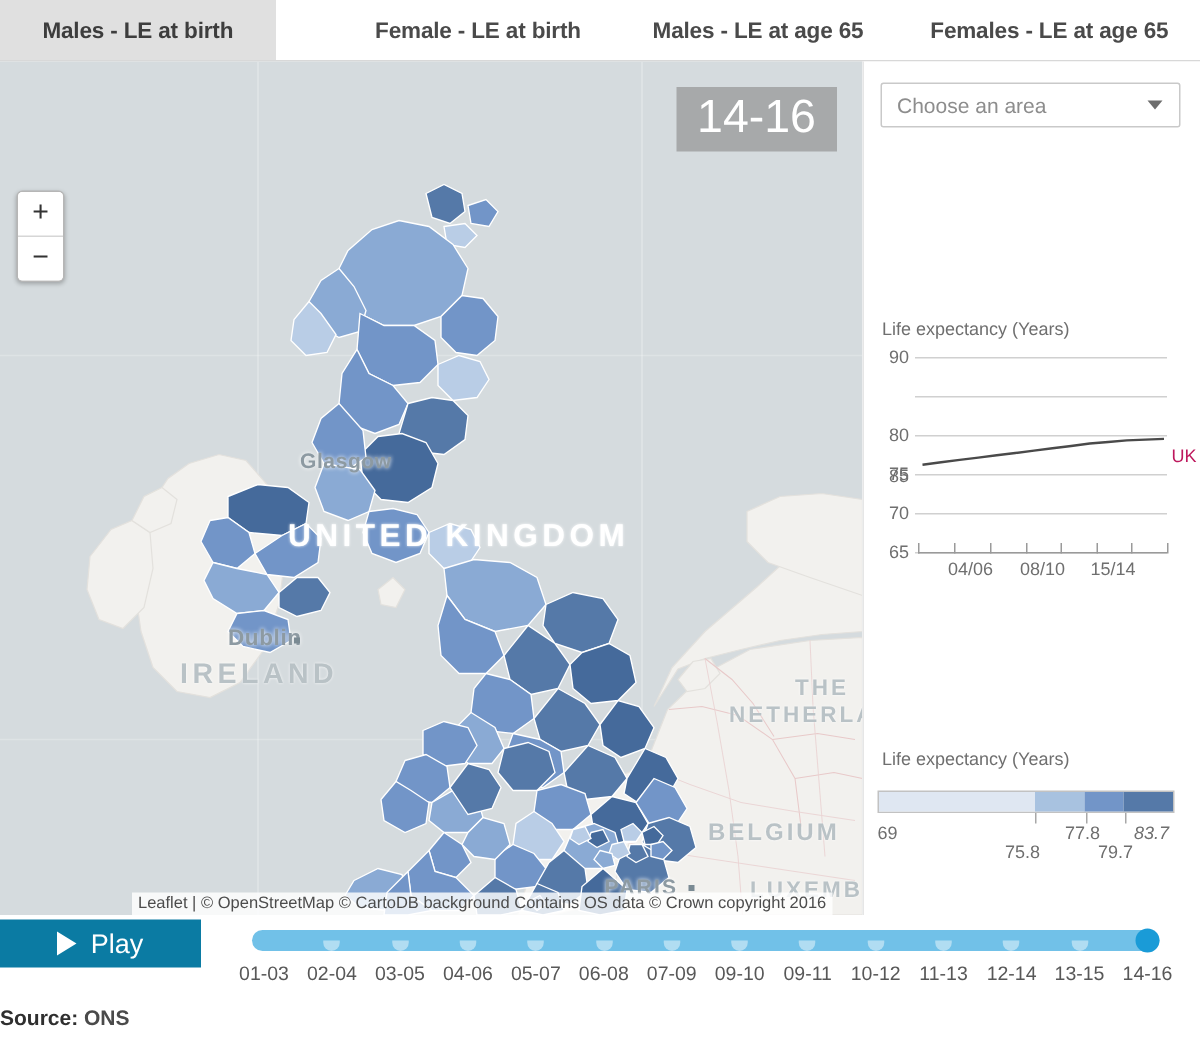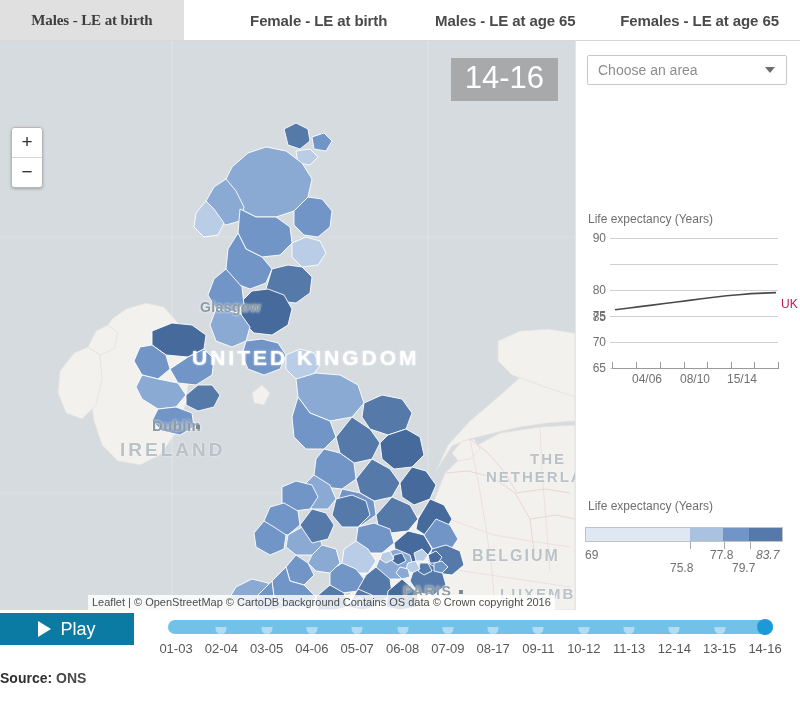--- a/index.html
+++ b/index.html
@@ -33,21 +33,21 @@
     align-items: center;
     justify-content: center;
     font-size: 15px;
     font-weight: bold;
     color: #4a4a4a;
     height: 40px;
     cursor: pointer;
     white-space: nowrap;
     letter-spacing: -0.1px;
   }
-  .tab.t0 { width: 194px; font-family: Liberation Serif, serif; }
+  .tab.t0 { width: 194px; }
   .tab.t1 { width: 196px; margin-left: 42px; }
   .tab.t2 { width: 198px; }
   .tab.t3 { width: 212px; }
   .tab.active {
     background: #e0e0e0;
     color: #3d3d3d;
   }
 
   
   .map-wrap {
@@ -600,21 +600,21 @@
         <div class="slider-lbl" style="left: 106.615px;">03-05</div>
         <div class="slider-notch" style="left: 151.923px;"></div>
         <div class="slider-lbl" style="left: 151.923px;">04-06</div>
         <div class="slider-notch" style="left: 197.231px;"></div>
         <div class="slider-lbl" style="left: 197.231px;">05-07</div>
         <div class="slider-notch" style="left: 242.538px;"></div>
         <div class="slider-lbl" style="left: 242.538px;">06-08</div>
         <div class="slider-notch" style="left: 287.846px;"></div>
         <div class="slider-lbl" style="left: 287.846px;">07-09</div>
         <div class="slider-notch" style="left: 333.154px;"></div>
-        <div class="slider-lbl" style="left: 333.154px;">08-17</div>
+        <div class="slider-lbl" style="left: 333.154px;">09-10</div>
         <div class="slider-notch" style="left: 378.462px;"></div>
         <div class="slider-lbl" style="left: 378.462px;">09-11</div>
         <div class="slider-notch" style="left: 423.769px;"></div>
         <div class="slider-lbl" style="left: 423.769px;">10-12</div>
         <div class="slider-notch" style="left: 469.077px;"></div>
         <div class="slider-lbl" style="left: 469.077px;">11-13</div>
         <div class="slider-notch" style="left: 514.385px;"></div>
         <div class="slider-lbl" style="left: 514.385px;">12-14</div>
         <div class="slider-notch" style="left: 559.692px;"></div>
         <div class="slider-lbl" style="left: 559.692px;">13-15</div>

